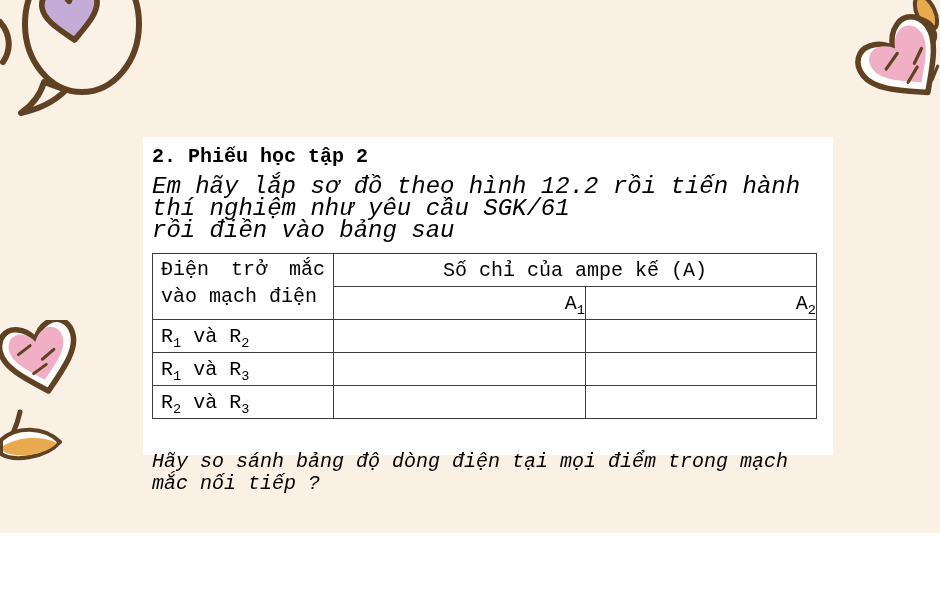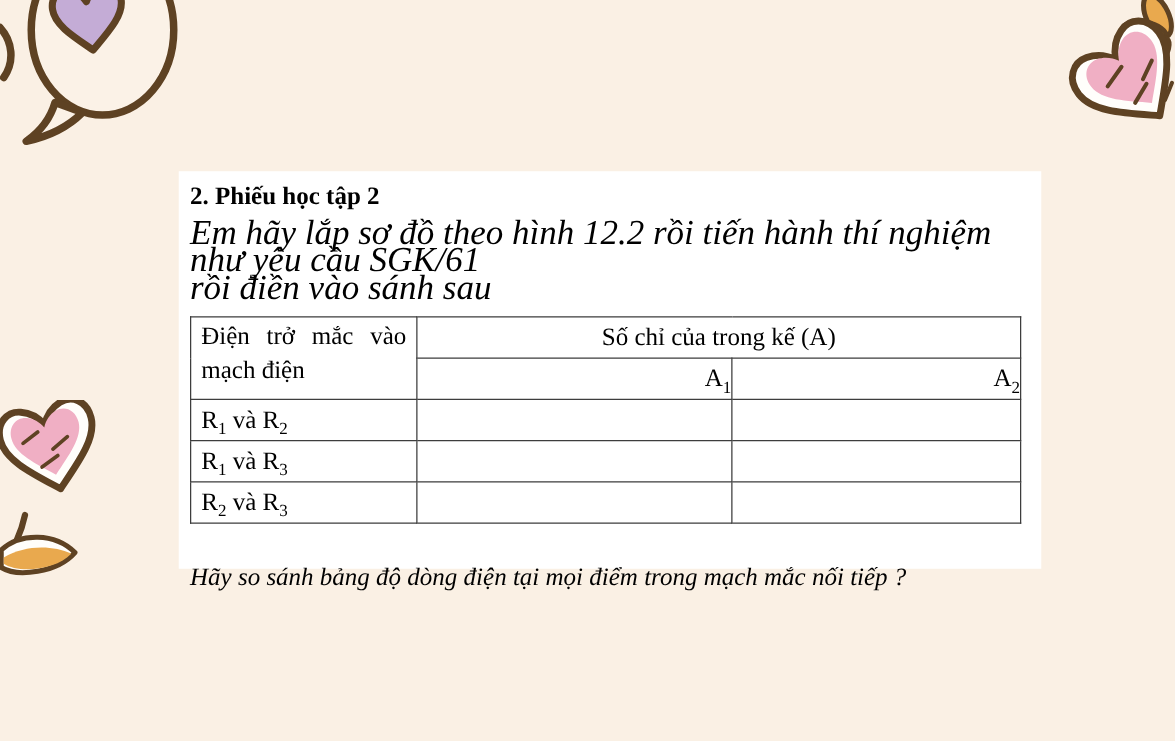--- a/index.html
+++ b/index.html
@@ -1,22 +1,22 @@
 <!DOCTYPE html>
 <html style="--background: #FAF0E4; --panel: #FFFFFF; --text: #000000; --table-border: #3D3D3D; --outline-brown: #5E4223; --heart-purple: #C4ACD6; --flower-pink: #F0AFC4; --flower-orange: #E9A94E; --bubble-fill: #FBF2E7;"><head>
 <meta charset="utf-8">
 <style>
   html, body { margin: 0; padding: 0; }
   .stage {
     position: relative;
     width: 940px;
-    height: 593px;
+    height: 533px;
     background: var(--background, #FAF0E4);
     overflow: hidden;
-    font-family: Liberation Serif, serif;
+    font-family: Liberation Mono, monospace;
     color: var(--text, #000);
   }
   .deco { position: absolute; pointer-events: none; }
   .deco-topleft { left: 0; top: 0; }
   .deco-topright { right: 0; top: 0; }
   .deco-bottomleft { left: 0; top: 320px; }
 
   .st-brown { stroke: var(--outline-brown, #5E4223); stroke-linecap: round; stroke-linejoin: round; }
   .f-none   { fill: none; }
   .f-bg     { fill: var(--bubble-fill, #FBF2E7); }
@@ -35,21 +35,21 @@
   }
   .title {
     margin: 0;
     font-size: 20px;
     font-weight: bold;
     line-height: 26px;
   }
   .instruction {
     margin: 6px 0 0 0;
     font-style: italic;
-    font-size: 28px;
+    font-size: 24px;
     line-height: 22px;
   }
   .results-table {
     border-collapse: collapse;
     table-layout: fixed;
     width: 664px;
     margin-top: 11px;
   }
   .results-table td {
     border: 1.5px solid var(--table-border, #3D3D3D);
@@ -130,33 +130,33 @@
       <path d="M1,120 C16,106 44,106 60,122 C46,138 14,142 1,134 Z" class="st-brown f-white" stroke-width="4"></path>
       <path d="M3,126 C20,116 42,116 57,123 C45,136 15,139 3,131 Z" class="f-orange"></path>
     </g>
   </svg>
 
   <div class="panel">
     <h2 class="title">2. Phiếu học tập 2</h2>
 
     <div class="instruction">
       <div>Em hãy lắp sơ đồ theo hình 12.2  rồi tiến hành thí nghiệm như yêu cầu SGK/61</div>
-      <div>rồi điền vào sánh sau</div>
+      <div>rồi điền vào bảng sau</div>
     </div>
 
     <table class="results-table">
       <colgroup>
         <col style="width:181px">
         <col style="width:252px">
         <col style="width:231px">
       </colgroup>
       <tbody>
         <tr>
           <td class="row-header-cell" rowspan="2">Điện trở mắc vào mạch điện</td>
-          <td class="group-header-cell" colspan="2">Số chỉ của trong kế (A)</td>
+          <td class="group-header-cell" colspan="2">Số chỉ của ampe kế (A)</td>
         </tr>
         <tr>
           <td class="col-header-cell">A<sub>1</sub></td>
           <td class="col-header-cell">A<sub>2</sub></td>
         </tr>
         <tr>
           <td class="label-cell">R<sub>1</sub> và R<sub>2</sub></td>
           <td class="result-cell"></td>
           <td class="result-cell"></td>
         </tr>

